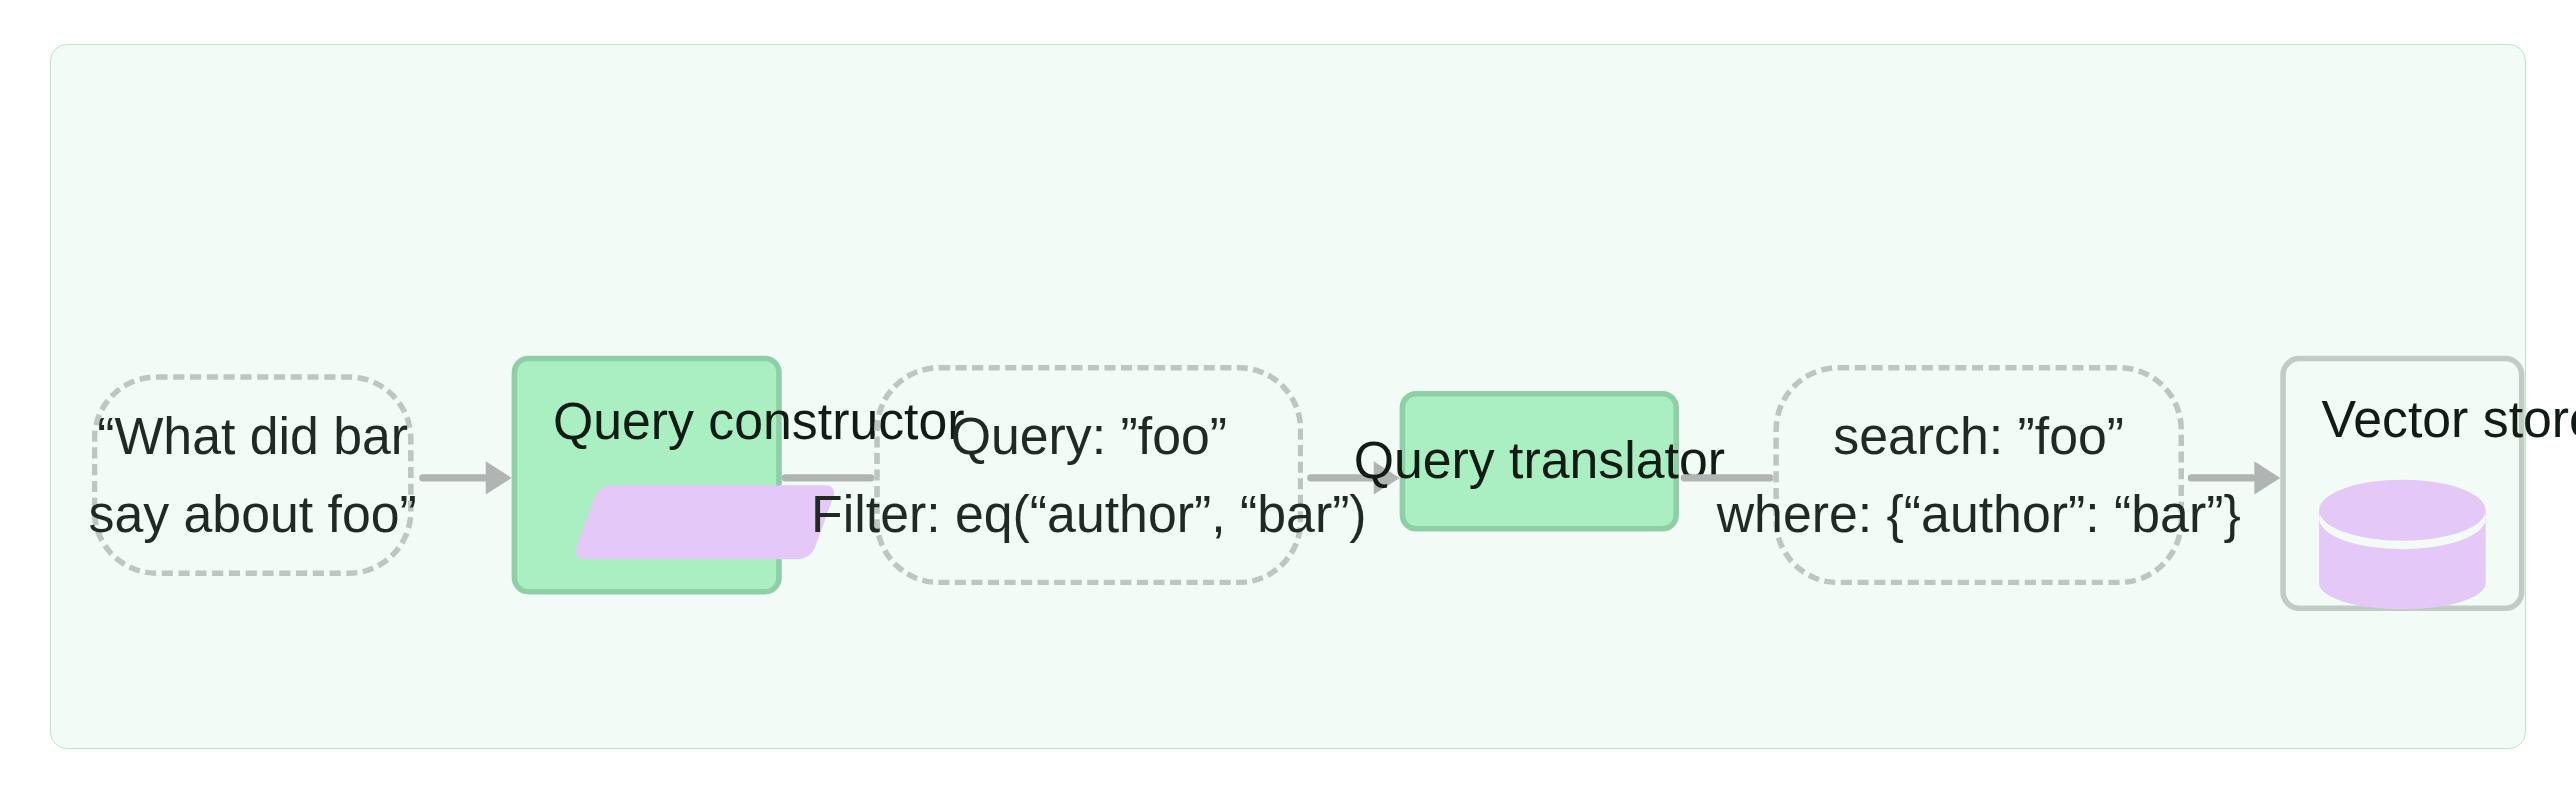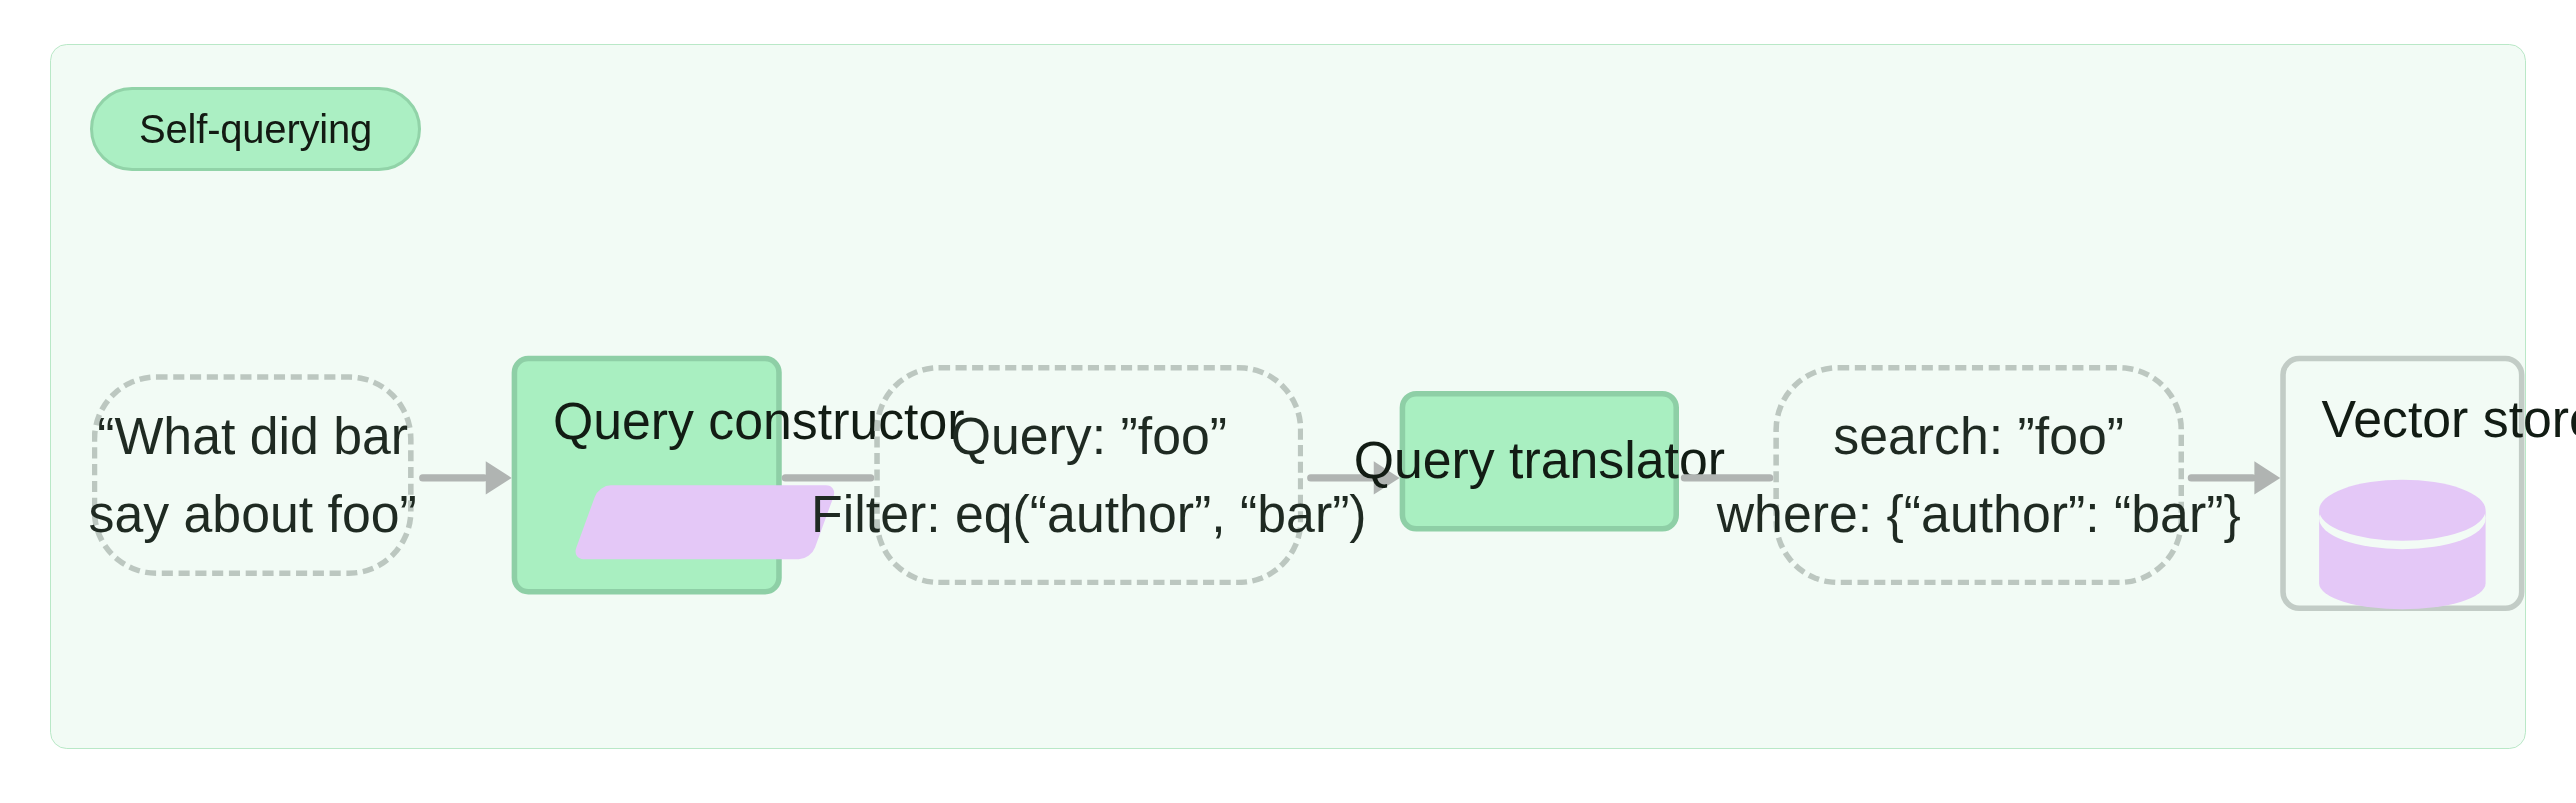--- a/index.html
+++ b/index.html
@@ -179,23 +179,20 @@
     border-top: 9.7px solid transparent;
     border-bottom: 9.7px solid transparent;
     border-left: 14px solid #b0b4b2;
   }
 </style>
 </head>
 <body>
 
 <div id="diagram-root">
 
-  <div id="title-badge">
-    <span>Self-querying</span>
-  </div>
 
   <div id="flow-row" style="transform-origin: 0px 0px; transform: scale(1.85) translate(35px, 97px);">
 
     <div class="node node-dashed" id="node-user-question" style="left:-13px; top:81px; width:174px; height:109px;">
       <div class="line">“What did bar</div>
       <div class="line">say about foo”</div>
     </div>
 
     <div class="connector" id="connector-1" style="left:164px; top:124px; width:50px;">
       <div class="stem"></div>

